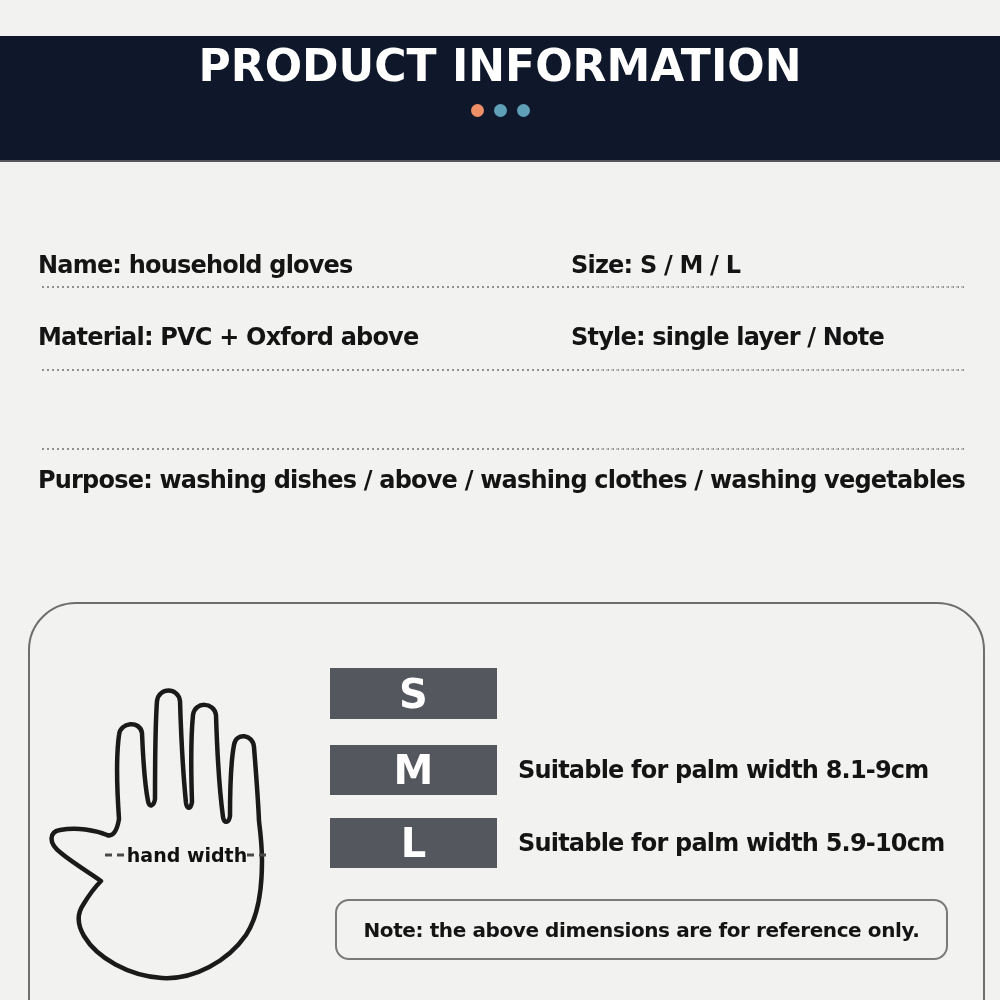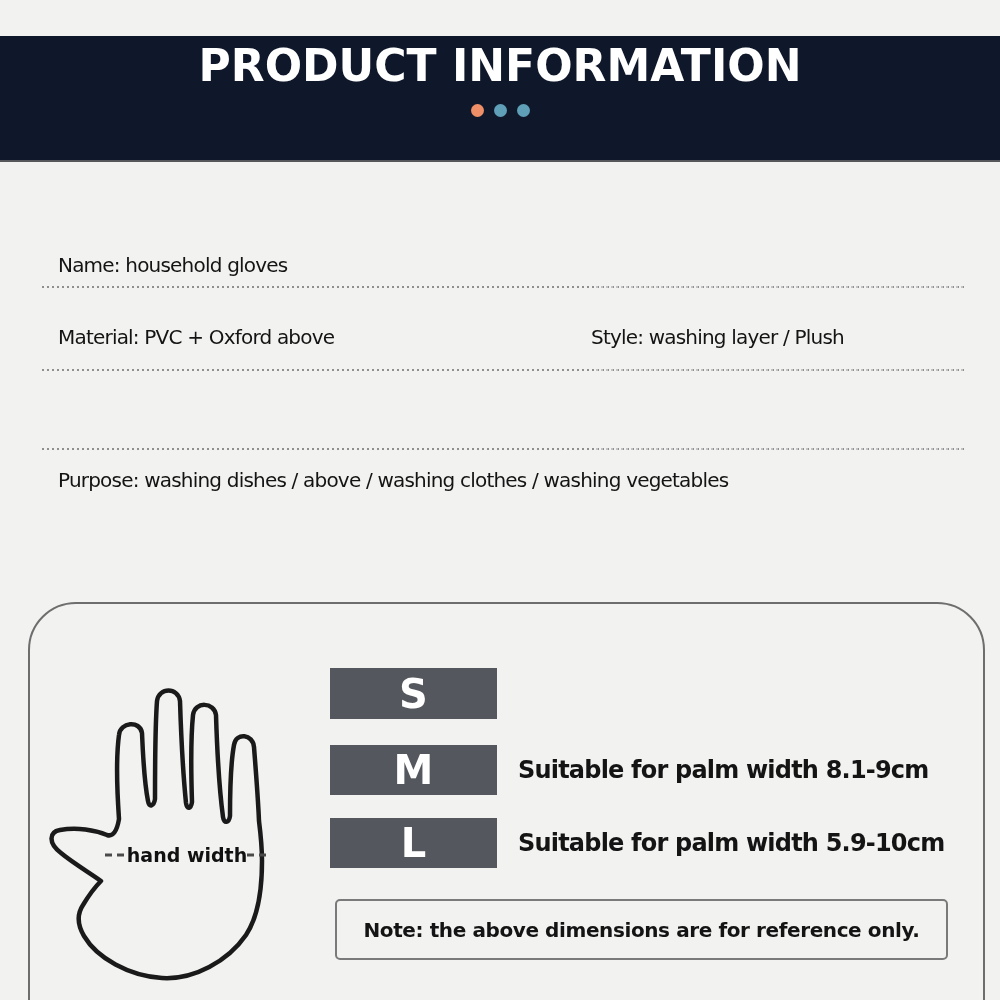--- a/index.html
+++ b/index.html
@@ -40,24 +40,24 @@
     justify-content: center;
     gap: 10px;
   }
   .dot {
     width: 13px; height: 13px;
     border-radius: 50%;
   }
   
   .spec-row {
     position: absolute;
-    left: 58px;
+    left: 38px;
     width: 940px;
-    font-size: 20px;
-    font-weight: normal;
+    font-size: 24px;
+    font-weight: bold;
     letter-spacing: -0.8px;
     line-height: 28px;
     white-space: nowrap;
   }
   .spec-right {
     position: absolute;
     left: 533px; 
     top: 0;
   }
   .divider {
@@ -112,21 +112,21 @@
     font-size: 24px;
     font-weight: bold;
     letter-spacing: -0.8px;
     white-space: nowrap;
   }
   .note-box {
     position: absolute;
     left: 335px; top: 899px;
     width: 613px; height: 61px;
     border: 2px solid #7a7a7a;
-    border-radius: 5px;
+    border-radius: 14px;
     display: flex;
     align-items: center;
     justify-content: center;
     font-size: 20px;
     font-weight: bold;
     letter-spacing: -0.4px;
     white-space: nowrap;
   }
 </style>
 </head>
@@ -138,26 +138,27 @@
     <div class="header-title">PRODUCT INFORMATION</div>
     <div class="dots">
       <span class="dot" style="background: rgb(238, 143, 104);"></span>
       <span class="dot" style="background: rgb(95, 159, 184);"></span>
       <span class="dot" style="background: rgb(95, 159, 184);"></span>
     </div>
   </div>
 
   <div class="spec-row" style="top:251px;">
     <span>Name: household gloves</span>
+    <span class="spec-right">Size: S / M / L</span>
   </div>
   <div class="divider light-end" style="top:286px;"></div>
 
   <div class="spec-row" style="top:323px;">
     <span>Material: PVC + Oxford above</span>
-    <span class="spec-right">Style: washing layer / Plush</span>
+    <span class="spec-right">Style: single layer / Note</span>
   </div>
   <div class="divider light-end" style="top:369px;"></div>
 
   <div class="divider light-end" style="top:448px;"></div>
 
   <div class="spec-row" style="top:466px;">
     <span>Purpose: washing dishes / above / washing clothes / washing vegetables</span>
   </div>
 
   <div class="guide-box"></div>

